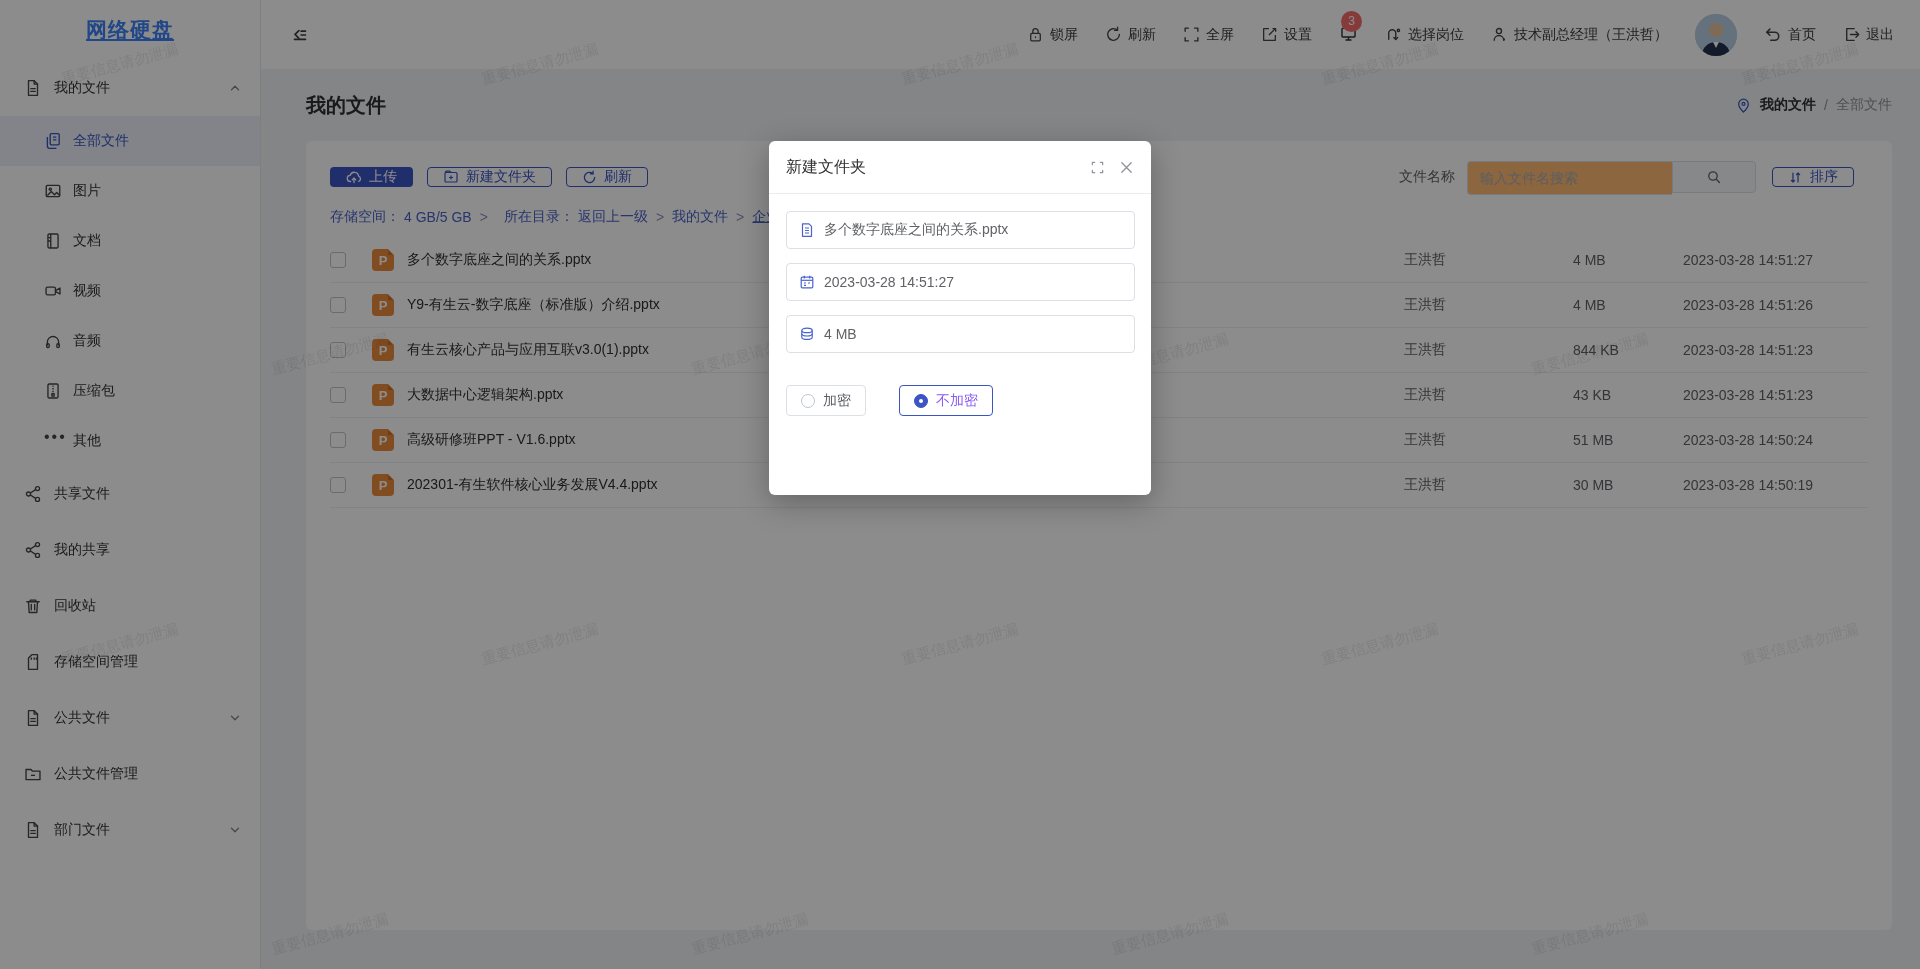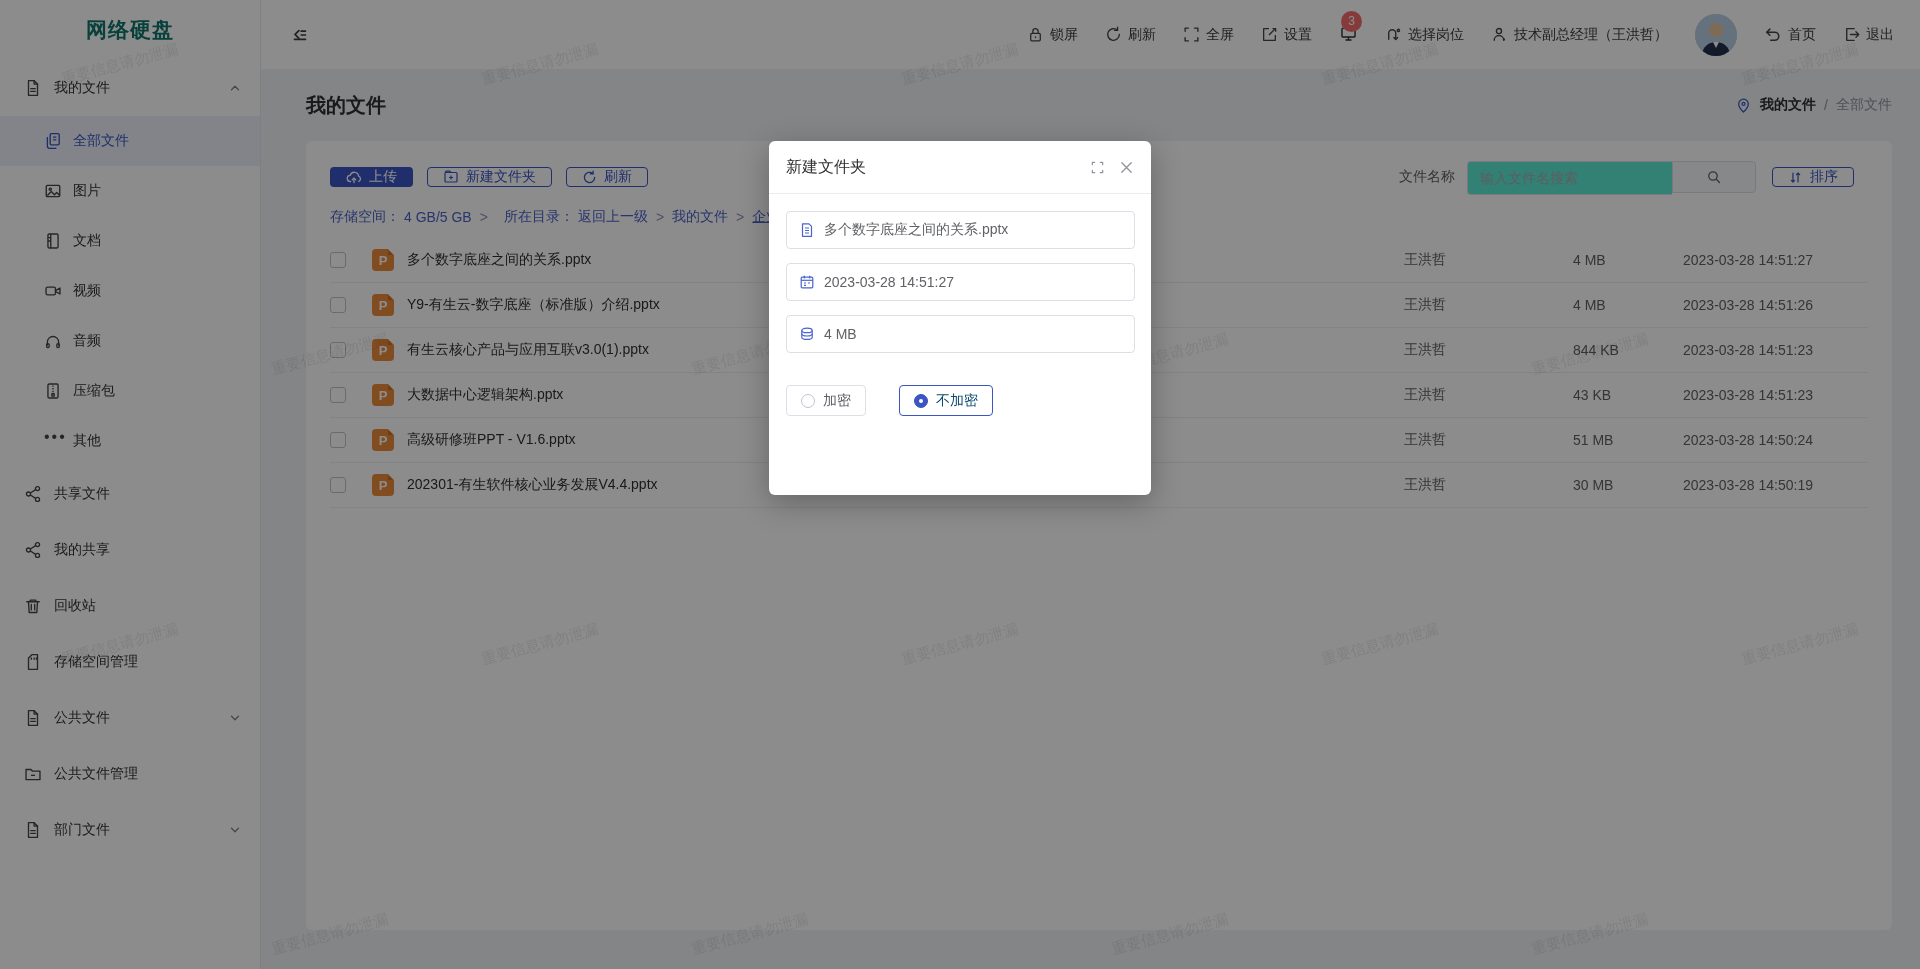--- a/index.html
+++ b/index.html
@@ -2,21 +2,21 @@
 <html><head>
 <meta charset="utf-8">
 <style>
   * { margin:0; padding:0; box-sizing:border-box; }
   html,body { width:1920px; height:969px; }
   body { font-family:"Liberation Sans","DejaVu Sans",sans-serif; font-size:14px; color:#303133; }
   .stage { position:relative; width:1920px; height:969px; overflow:hidden; background:#f0f2f5; display:flex; }
 
   
   .sidebar { width:261px; height:100%; background:#ffffff; border-right:1px solid #e8e8e8; flex:none; }
-  .brand { height:60px; display:flex; align-items:center; justify-content:center; font-size:21px; font-weight:bold; color:#0f766e; letter-spacing:1px; }
+  .brand { height:60px; display:flex; align-items:center; justify-content:center; font-size:21px; font-weight:bold; color:#3b82f6; letter-spacing:1px;text-decoration:underline; }
   .side-item, .side-sub { display:flex; align-items:center; cursor:pointer; color:#333; }
   .side-item { height:56px; padding:0 18px 0 24px; }
   .side-sub  { height:50px; padding:0 18px 0 44px; }
   .side-item .ic, .side-sub .ic { width:18px; height:18px; margin-right:12px; color:#454545; flex:none; display:flex; }
   .side-sub .ic { margin-right:11px; }
   .side-sub.selected { background:#edf1f9; color:#3b55c4; }
   .side-sub.selected .ic { color:#3b55c4; }
   .side-item .caret { margin-left:auto; color:#808080; display:flex; }
   .dots { font-size:16px; letter-spacing:2px; color:#454545; line-height:10px; }
 
@@ -45,21 +45,21 @@
   
   .toolbar { display:flex; align-items:center; }
   .btn { height:20px; border-radius:4px; display:inline-flex; align-items:center; gap:7px; padding:0 15px; font-size:14px; cursor:pointer; border:1px solid transparent; background:#fff; white-space:nowrap; }
   .btn .ic { display:flex; }
   .btn-primary { background:#3b55c4; color:#fff; }
   .btn-outline { border-color:#3b55c4; color:#3b55c4; }
   .toolbar .btn { margin-right:14px; }
   .search-zone { margin-left:auto; display:flex; align-items:center; }
   .search-label { color:#606266; margin-right:12px; white-space:nowrap; }
   .input-group { display:flex; height:32px; }
-  .search-input { width:205px; height:32px; border:1px solid #dcdfe6; border-right:none; border-radius:4px 0 0 4px; padding:16px 12px; font-size:14px; color:#606266; outline:none; background:#5eead4; }
+  .search-input { width:205px; height:32px; border:1px solid #dcdfe6; border-right:none; border-radius:4px 0 0 4px; padding:16px 12px; font-size:14px; color:#606266; outline:none; background:#fdba74; }
   .search-input::placeholder { color:#a8abb2; }
   .search-btn { width:84px; border:1px solid #dcdfe6; border-radius:0 4px 4px 0; background:#f5f7fa; display:flex; align-items:center; justify-content:center; color:#606266; cursor:pointer; }
   .sort-btn { margin-left:16px; }
 
   
   .pathbar { margin-top:15px; display:flex; align-items:center; gap:8px; color:#4c63c6; white-space:nowrap; }
   .path-sep { color:#8a94b8; }
   .path-link { cursor:pointer; }
   .path-last { text-decoration:underline; cursor:pointer; }
 
@@ -89,21 +89,21 @@
   .modal-title { font-size:16px; color:#303133; }
   .modal-tools { margin-left:auto; display:flex; align-items:center; gap:14px; color:#909399; }
   .modal-tools .ic { display:flex; cursor:pointer; }
   .modal-body { padding:17px 16px 0 17px; }
   .field { height:38px; border:1px solid #dcdfe6; border-radius:4px; display:flex; align-items:center; padding:0 12px; gap:9px; margin-bottom:14px; }
   .field .ic { display:flex; color:#4a63cf; flex:none; }
   .field input { border:none; outline:none; flex:1; font-size:14px; color:#606266; background:transparent; min-width:0; font-family:inherit; }
   .radio-row { display:flex; gap:33px; margin-bottom:14px; }
   .radio-box { height:31px; border:1px solid #dcdfe6; border-radius:4px; display:inline-flex; align-items:center; gap:8px; padding:0 14px; color:#606266; cursor:pointer;margin-top:18px; }
   .radio-box .rdot { width:14px; height:14px; border:1px solid #c0c4cc; border-radius:50%; background:#fff; flex:none; }
-  .radio-box.checked { border-color:#3b55c4; color:#0c4a6e; }
+  .radio-box.checked { border-color:#3b55c4; color:#8b5cf6; }
   .radio-box.checked .rdot { background:#3b55c4; border-color:#3b55c4; position:relative; }
   .radio-box.checked .rdot::after { content:""; position:absolute; left:4px; top:4px; width:4px; height:4px; border-radius:50%; background:#fff; }
 </style>
 </head>
 <body>
 
 <div class="stage">
 
   <div class="sidebar">
     <div class="brand">网络硬盘</div>

